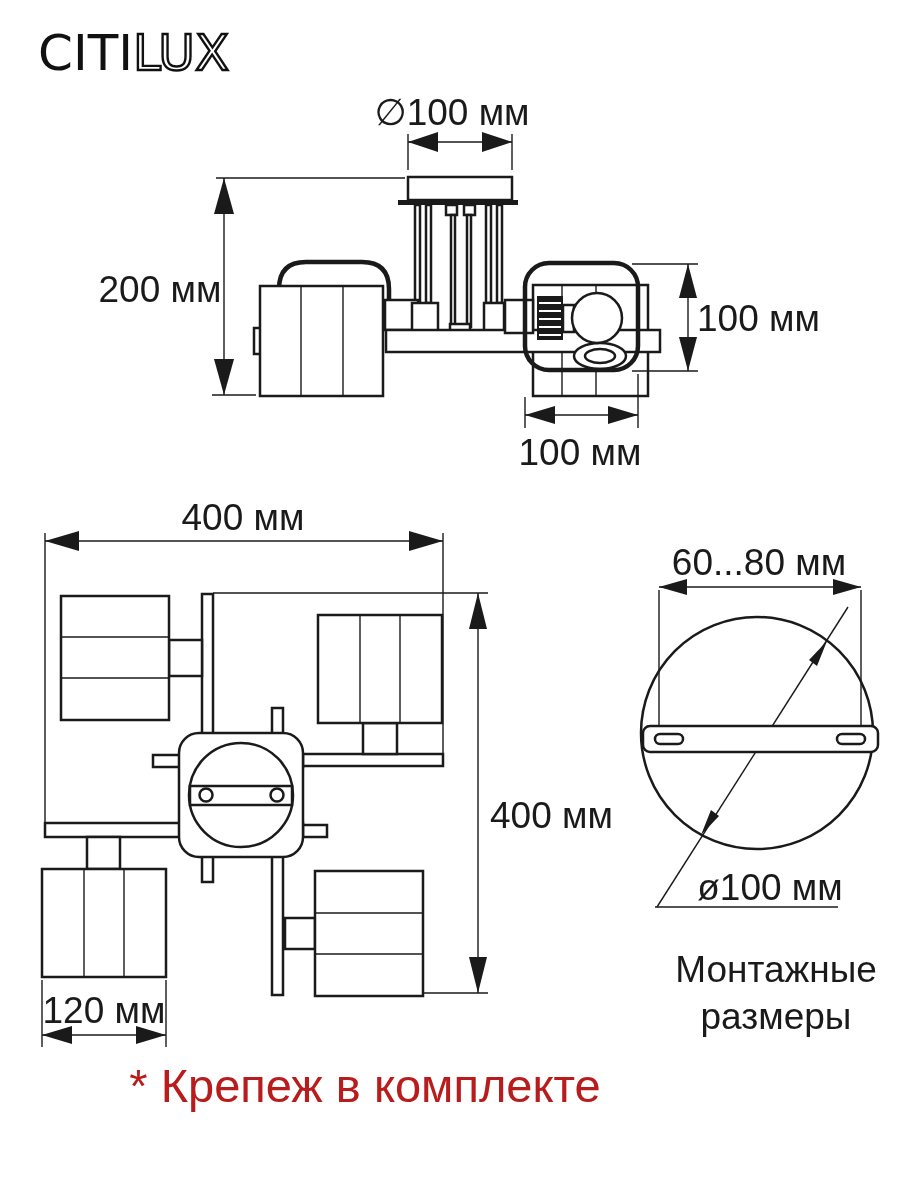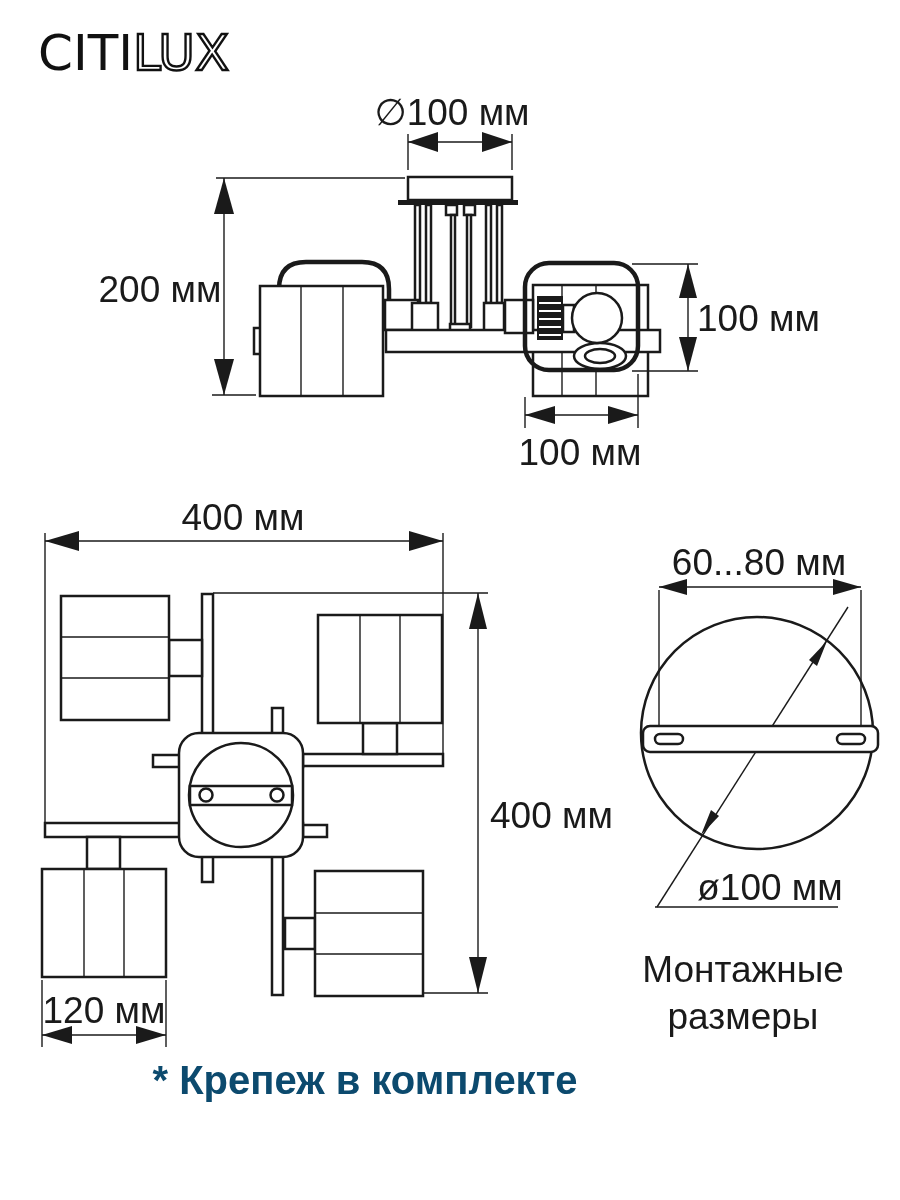--- a/index.html
+++ b/index.html
@@ -16,26 +16,26 @@
     color:#ffffff;
     -webkit-text-stroke:2.4px #111;
     text-stroke:2.4px #111;
   }
   svg{position:absolute;overflow:visible;}
   svg text{
     font-family:"Liberation Sans", sans-serif;
     font-size:37px;fill:#1a1a1a;
   }
   .caption{
-    position:absolute;left:618px;top:947px;width:250px;
+    position:absolute;left:651px;top:947px;width:250px;
     text-align:center;font-size:37px;line-height:1.27;color:#1a1a1a;
   }
   .footnote{
     position:absolute;left:30px;top:1058px;width:670px;
-    text-align:center;font-size:40px;font-weight:bold;color:#0c4a6e;
+    text-align:center;font-size:47px;font-weight:normal;color:#b91c1c;
     white-space:nowrap;
   }
   .ln{stroke:#1a1a1a;stroke-width:1.4;fill:none;}
   .obj{stroke:#1a1a1a;stroke-width:2.5;fill:#ffffff;}
   .objn{stroke:#1a1a1a;stroke-width:2.5;fill:none;}
   .thick{stroke:#1a1a1a;stroke-width:4.5;fill:none;}
   .arrow{fill:#1a1a1a;stroke:none;}
   .solid{fill:#1a1a1a;stroke:none;}
 </style>
 </head>

